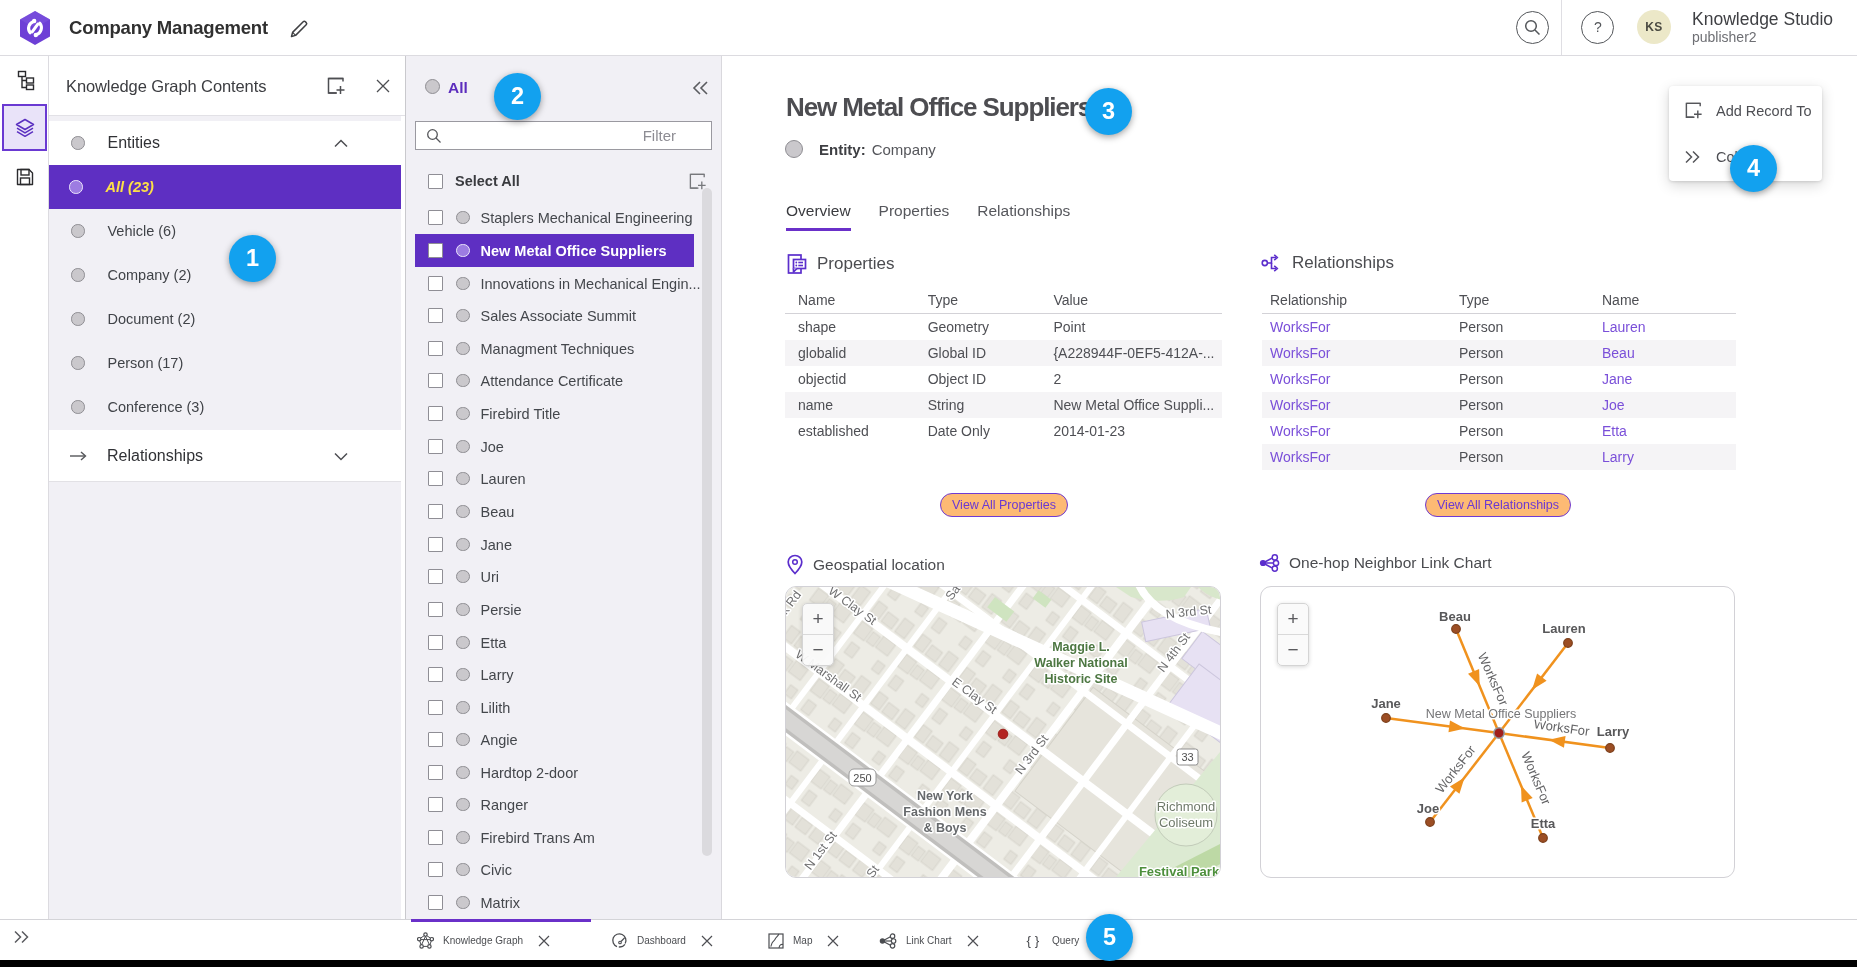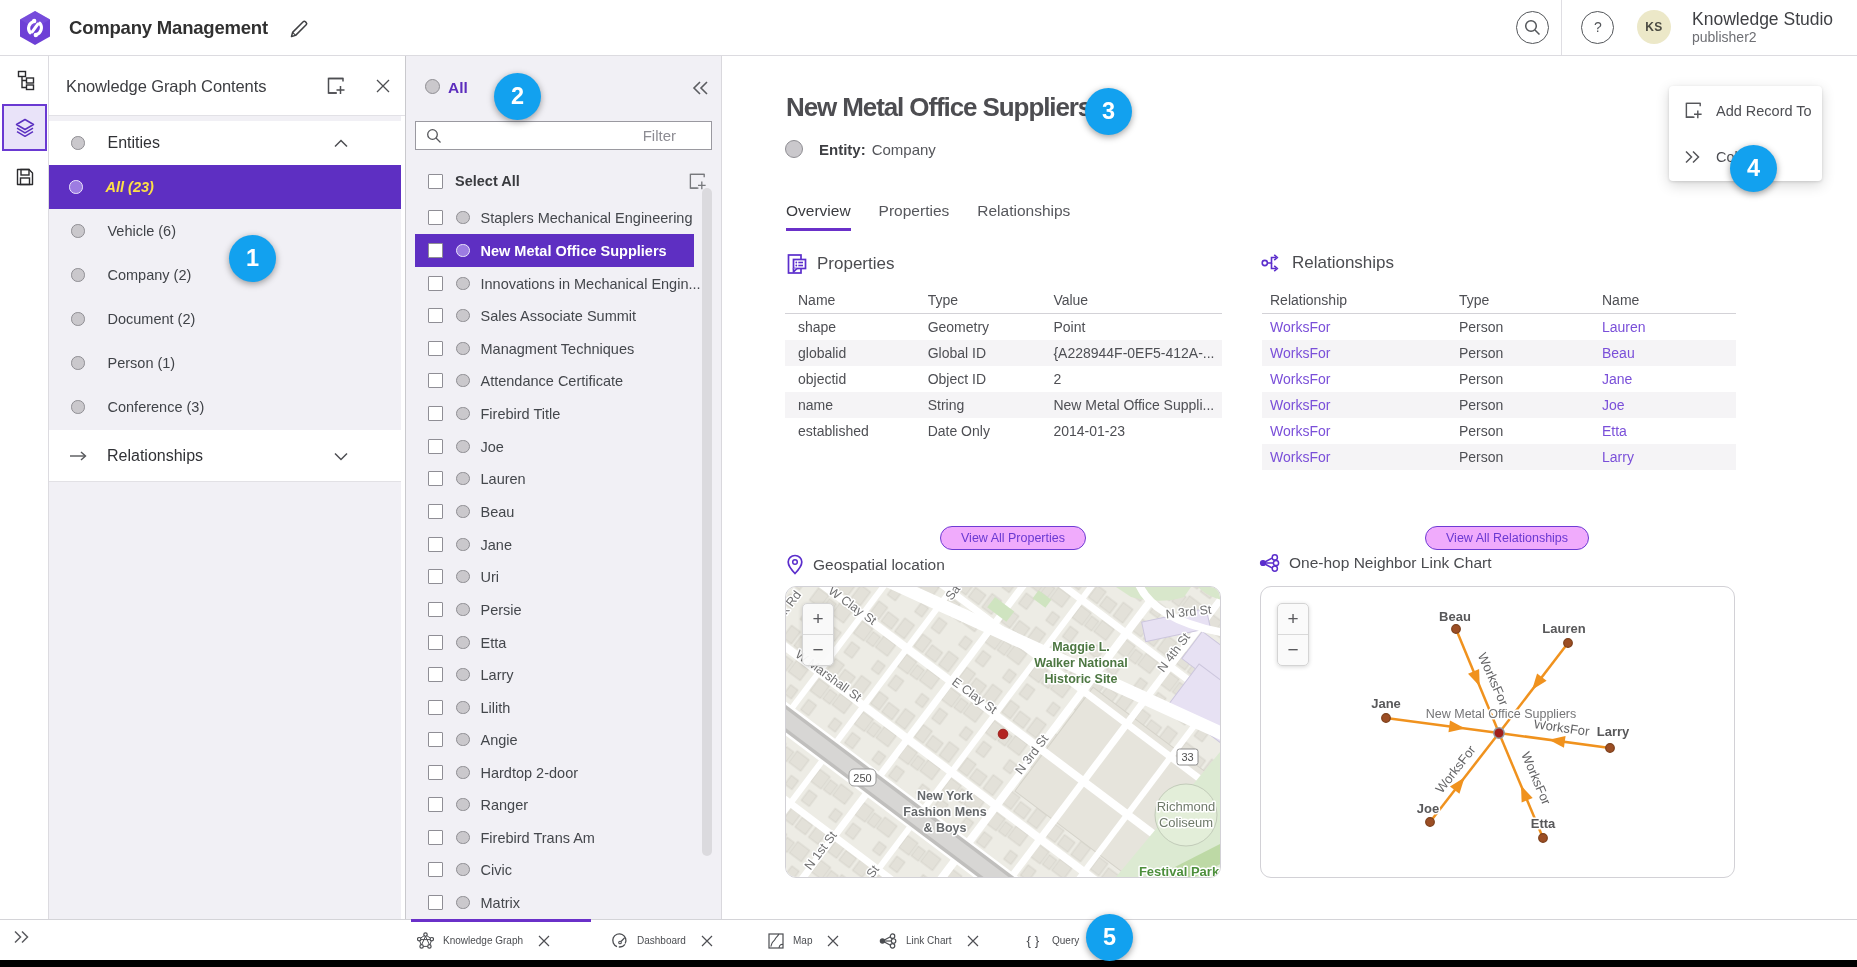--- a/index.html
+++ b/index.html
@@ -79,23 +79,23 @@
   .section-head .txt { font-size:17px; color:#4b4c50; }
   .small-head .txt { font-size:15.5px; }
   .dtable { position:absolute; font-size:14px; color:#4e4f54; }
   .dtable .thead { display:flex; height:26px; align-items:center; border-bottom:1px solid #d3d2d7; font-size:14px; color:#4e4f54; }
   .dtable .trow { display:flex; height:26px; align-items:center; }
   .dtable .trow.alt { background:#f5f4f6; }
   .cell { padding-left:13px; white-space:nowrap; overflow:hidden; }
   .rel-t .cell { padding-left:8px; }
   .dtable .thead { height:28px; }
   .purple-link { color:#7a4fd9; cursor:pointer; }
-  .viewall-btn { position:absolute; height:24px; padding:0 20px; border:1px solid #6f3bd4; border-radius:12px;
-                 background:#f0abfc; color:#6b39d2; font-size:12.5px; font-family:"Liberation Sans",sans-serif;
-                 display:flex; align-items:center; cursor:pointer;margin-top:33px; }
+  .viewall-btn { position:absolute; height:24px; padding:0 11px; border:1px solid #6f3bd4; border-radius:12px;
+                 background:#fdba74; color:#6b39d2; font-size:12.5px; font-family:"Liberation Sans",sans-serif;
+                 display:flex; align-items:center; cursor:pointer; }
 
   .viz-card { position:absolute; top:530px; height:292px; border:1px solid #d2d1d6; border-radius:11px;
               background:#fff; overflow:hidden; }
   .zoomctl { position:absolute; left:16px; top:16px; width:32px; border:1px solid #d4d4d4; border-radius:5px;
              background:rgba(250,250,250,0.95); box-shadow:0 1px 4px rgba(0,0,0,0.16); z-index:5; }
   .zoomctl .zbtn { width:30px; height:30px; display:flex; align-items:center; justify-content:center;
                    font-size:19px; color:#5a5a5e; cursor:pointer; }
   .zoomctl .zdiv { height:1px; background:#d9d9d9; }
 
   
@@ -221,21 +221,21 @@
     <div class="kgc-row kgc-item" style="top:197px; height:44px">
       <span class="type-dot" style="margin-left:22px"></span>
       <span class="kgc-item-label">Company (2)</span>
     </div>
     <div class="kgc-row kgc-item" style="top:241px; height:44px">
       <span class="type-dot" style="margin-left:22px"></span>
       <span class="kgc-item-label">Document (2)</span>
     </div>
     <div class="kgc-row kgc-item" style="top:285px; height:44px">
       <span class="type-dot" style="margin-left:22px"></span>
-      <span class="kgc-item-label">Person (1)</span>
+      <span class="kgc-item-label">Person (17)</span>
     </div>
     <div class="kgc-row kgc-item" style="top:329px; height:44px">
       <span class="type-dot" style="margin-left:22px"></span>
       <span class="kgc-item-label">Conference (3)</span>
     </div>
 
     <div class="kgc-row section-row" style="top:374px; height:52px; border-bottom:1px solid #e2e1e5">
       <svg style="margin-left:20px" width="19" height="12" viewBox="0 0 19 12">
         <line x1="1" y1="6" x2="16" y2="6" stroke="#55565a" stroke-width="1.4"></line>
         <polyline points="12,2 16.5,6 12,10" fill="none" stroke="#55565a" stroke-width="1.4"></polyline>

